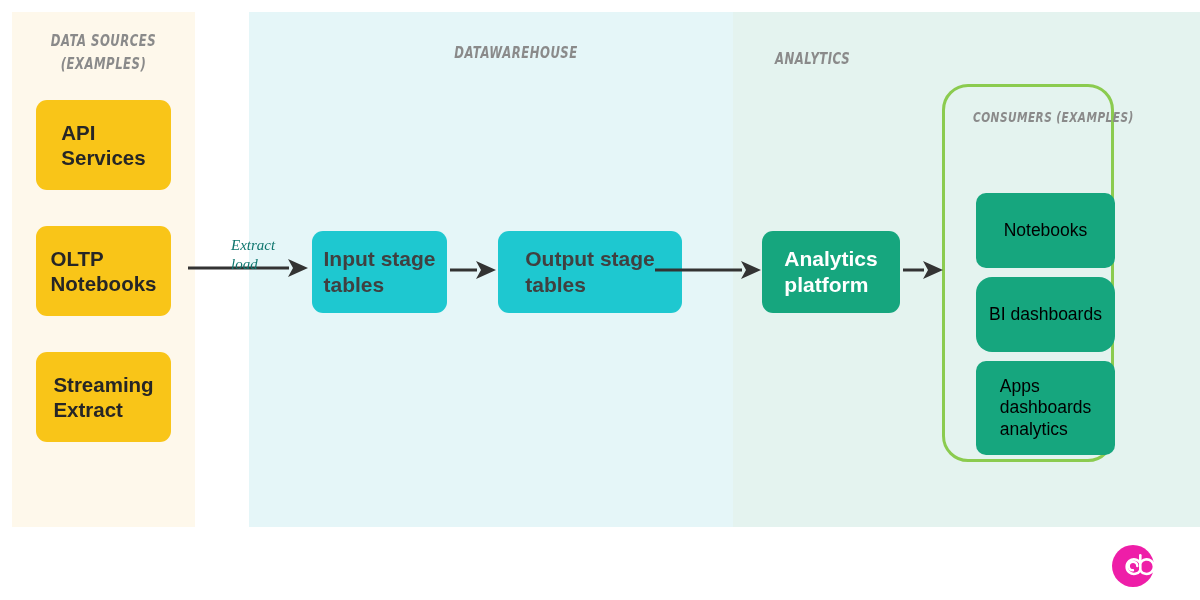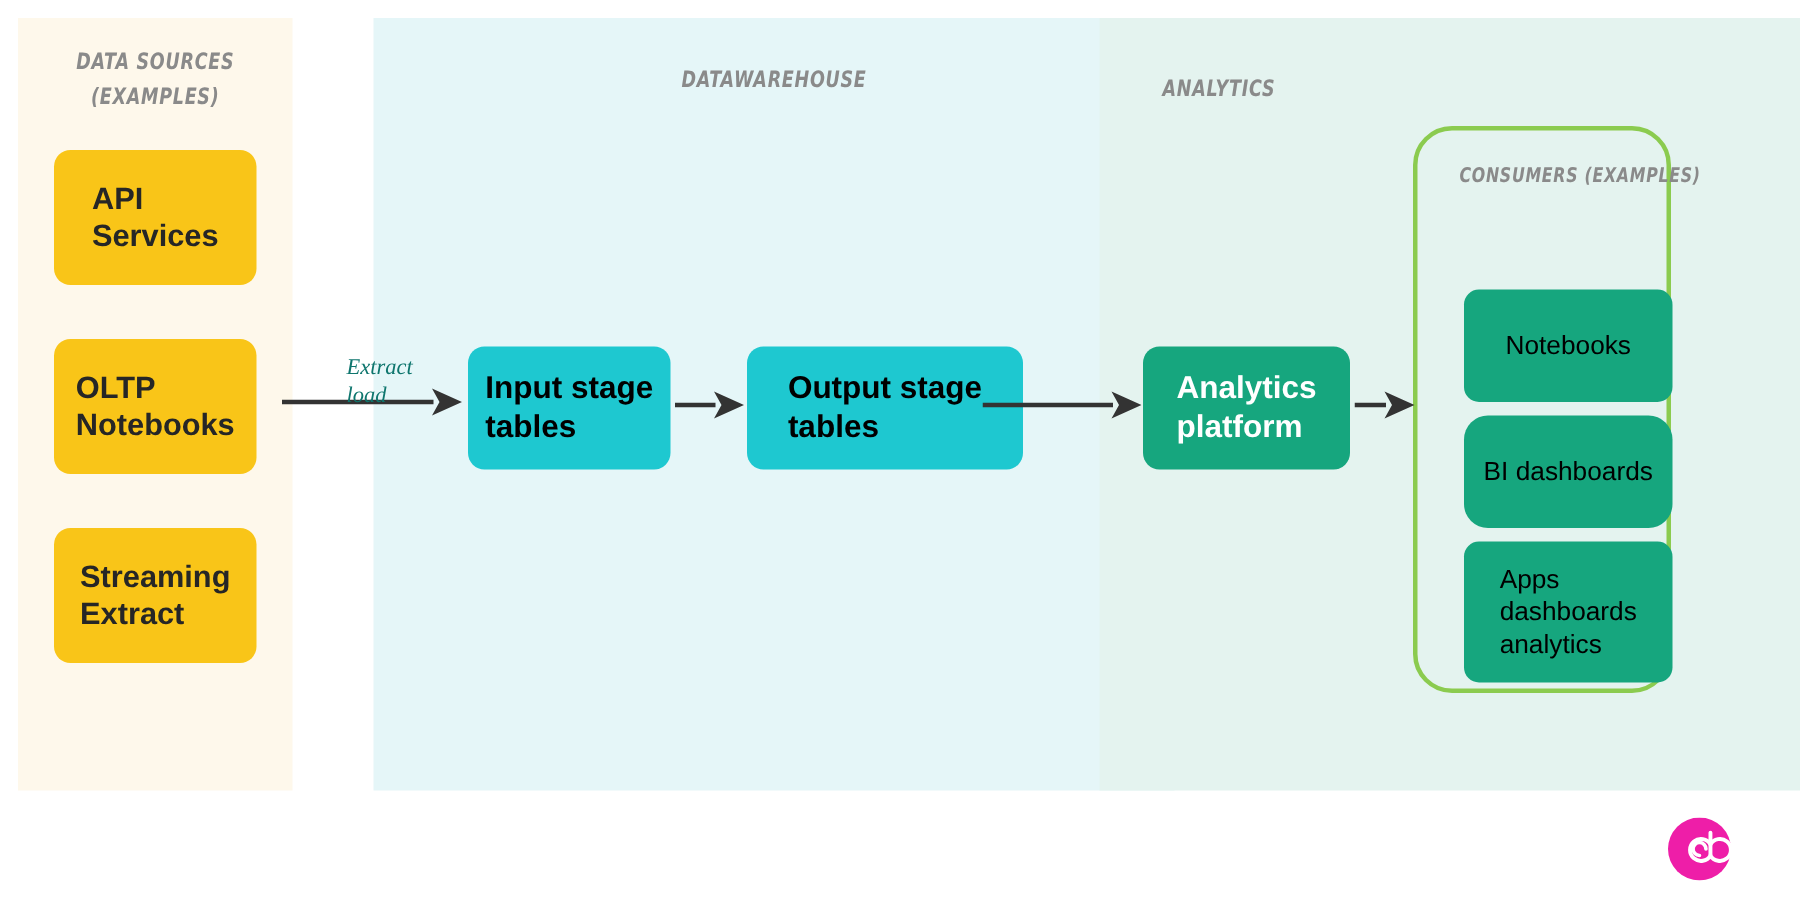--- a/index.html
+++ b/index.html
@@ -83,21 +83,21 @@
     height: 90px;
     left: 36px;
     border-radius: 11px;
   }
   .src-0 { top: 100px; }
   .src-1 { top: 226px; }
   .src-2 { top: 352px; }
 
   .node-stage {
     background: #1EC8D0;
-    color: #000000;
+    color: #404040;
     font-weight: bold;
     font-size: 21px;
     height: 82px;
     top: 231px;
     border-radius: 11px;
   }
   .stage-0 { left: 312px; width: 135px; }
   .stage-1 { left: 498px; width: 184px; }
 
   .node-platform {

